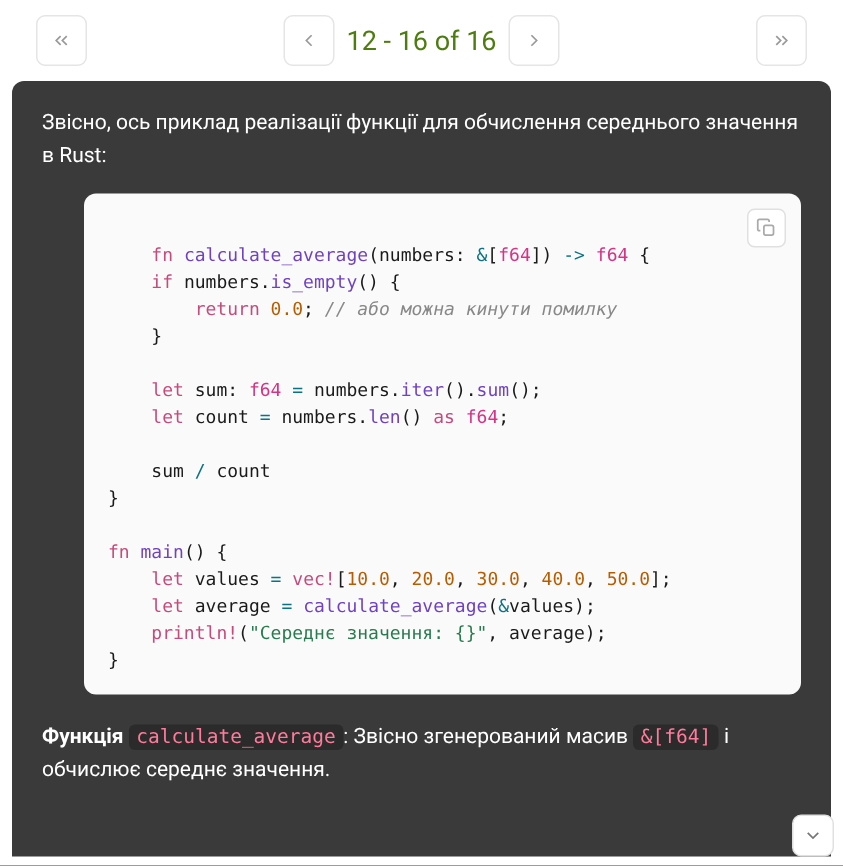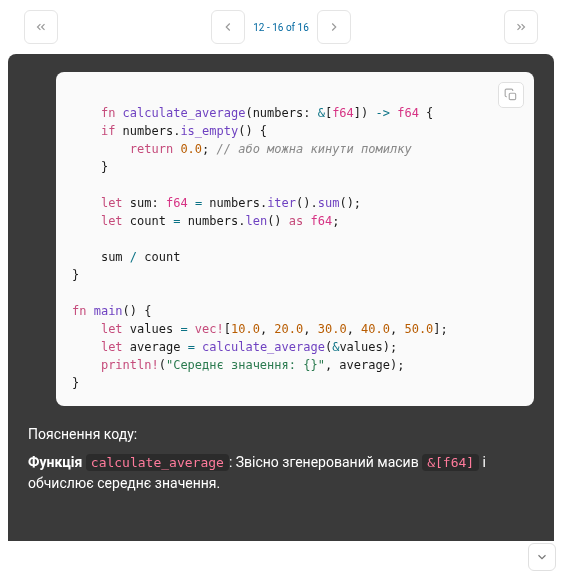--- a/index.html
+++ b/index.html
@@ -1,20 +1,20 @@
 <!DOCTYPE html>
 <html><head>
 <meta charset="utf-8">
 <style>
 * { box-sizing: border-box; margin: 0; padding: 0; }
 body { font-family: -apple-system, BlinkMacSystemFont, "Segoe UI", Roboto, sans-serif; background: #fff; width: 562px; height: 577px; overflow: hidden; position: relative; }
 .pagination { display: flex; align-items: center; gap: 8px; padding: 10px 24px; }
 .pag-btn { width: 34px; height: 34px; border: 1px solid #e5e5e5; border-radius: 6px; background: #fff; display: flex; align-items: center; justify-content: center; color: #999; cursor: pointer; }
 .pag-spacer { flex: 1; }
-.pag-text { font-size: 10px; color: #0369a1; }
+.pag-text { font-size: 18px; color: #4d7c0f; }
 .content { background: #3a3a3a; color: #fff; padding: 18px 20px 40px 20px; border-radius: 8px 8px 0 0; margin: 0 8px; font-size: 14px; line-height: 1.55; }
 .intro { margin-bottom: 14px; }
 .codeblock { background: #fafafa; border-radius: 8px; padding: 14px 16px; color: #1a1a1a; font-family: ui-monospace, "SF Mono", Menlo, Consolas, monospace; font-size: 12px; line-height: 1.5; white-space: pre; overflow-x: auto; position: relative; margin-left: 28px; }
 .copy-btn { position: absolute; top: 10px; right: 10px; width: 26px; height: 26px; border: 1px solid #e0e0e0; border-radius: 5px; background: #fff; display: flex; align-items: center; justify-content: center; color: #aaa; cursor: pointer; }
 .kw { color: #c54b7b; }
 .fn { color: #6f42c1; }
 .ty { color: #d63384; }
 .op { color: #0b7285; }
 .nm { color: #b85c00; }
 .cm { color: #888; font-style: italic; }
@@ -52,20 +52,21 @@
   <div class="pag-spacer"></div>
   <button class="pag-btn">
     <svg width="14" height="14" viewBox="0 0 24 24" fill="none" stroke="currentColor" stroke-width="2">
         <polyline points="13 17 18 12 13 7"></polyline>
         <polyline points="6 17 11 12 6 7"></polyline>
       </svg>
   </button>
 </div>
 
 <div class="content">
+  <p class="intro">Звісно, ось приклад реалізації функції для обчислення середнього значення в Rust:</p>
 
   <div class="codeblock">
     <button class="copy-btn">
       <svg width="14" height="14" viewBox="0 0 24 24" fill="none" stroke="currentColor" stroke-width="2">
           <rect x="9" y="9" width="11" height="11" rx="2"></rect>
           <path d="M5 15H4a2 2 0 0 1-2-2V4a2 2 0 0 1 2-2h9a2 2 0 0 1 2 2v1"></path>
         </svg>
     </button><span class="kw">fn</span> <span class="fn">calculate_average</span><span>(numbers: </span><span class="op">&amp;</span><span>[</span><span class="ty">f64</span><span>]) </span><span class="op">-&gt;</span><span> </span><span class="ty">f64</span><span> {</span>
     <span class="kw">if</span><span> numbers.</span><span class="fn">is_empty</span><span>() {</span>
         <span class="kw">return</span><span> </span><span class="nm">0.0</span><span>;</span><span> </span><span class="cm">// або можна кинути помилку</span>
@@ -77,21 +78,20 @@
     <span>sum </span><span class="op">/</span><span> count</span>
 <span>}</span>
 
 <span class="kw">fn</span><span> </span><span class="fn">main</span><span>() {</span>
     <span class="kw">let</span><span> values </span><span class="op">=</span><span> </span><span class="mc">vec!</span><span>[</span><span class="nm">10.0</span><span>, </span><span class="nm">20.0</span><span>, </span><span class="nm">30.0</span><span>, </span><span class="nm">40.0</span><span>, </span><span class="nm">50.0</span><span>];</span>
     <span class="kw">let</span><span> average </span><span class="op">=</span><span> </span><span class="fn">calculate_average</span><span>(</span><span class="op">&amp;</span><span>values);</span>
     <span class="mc">println!</span><span>(</span><span class="st">"Середнє значення: {}"</span><span>, average);</span>
 <span>}</span></div>
 
   <div class="explain">
-    <p>Пояснення коду:</p>
     <p>
       <span class="bold">Функція </span><span class="inline-code">calculate_average</span><span>: Звісно згенерований масив </span><span class="inline-code">&amp;[f64]</span><span> і обчислює середнє значення.</span>
     </p>
 
   </div>
 </div>
 
 <button class="scroll-btn">
   <svg width="14" height="14" viewBox="0 0 24 24" fill="none" stroke="currentColor" stroke-width="2">
       <polyline points="6 9 12 15 18 9"></polyline>

